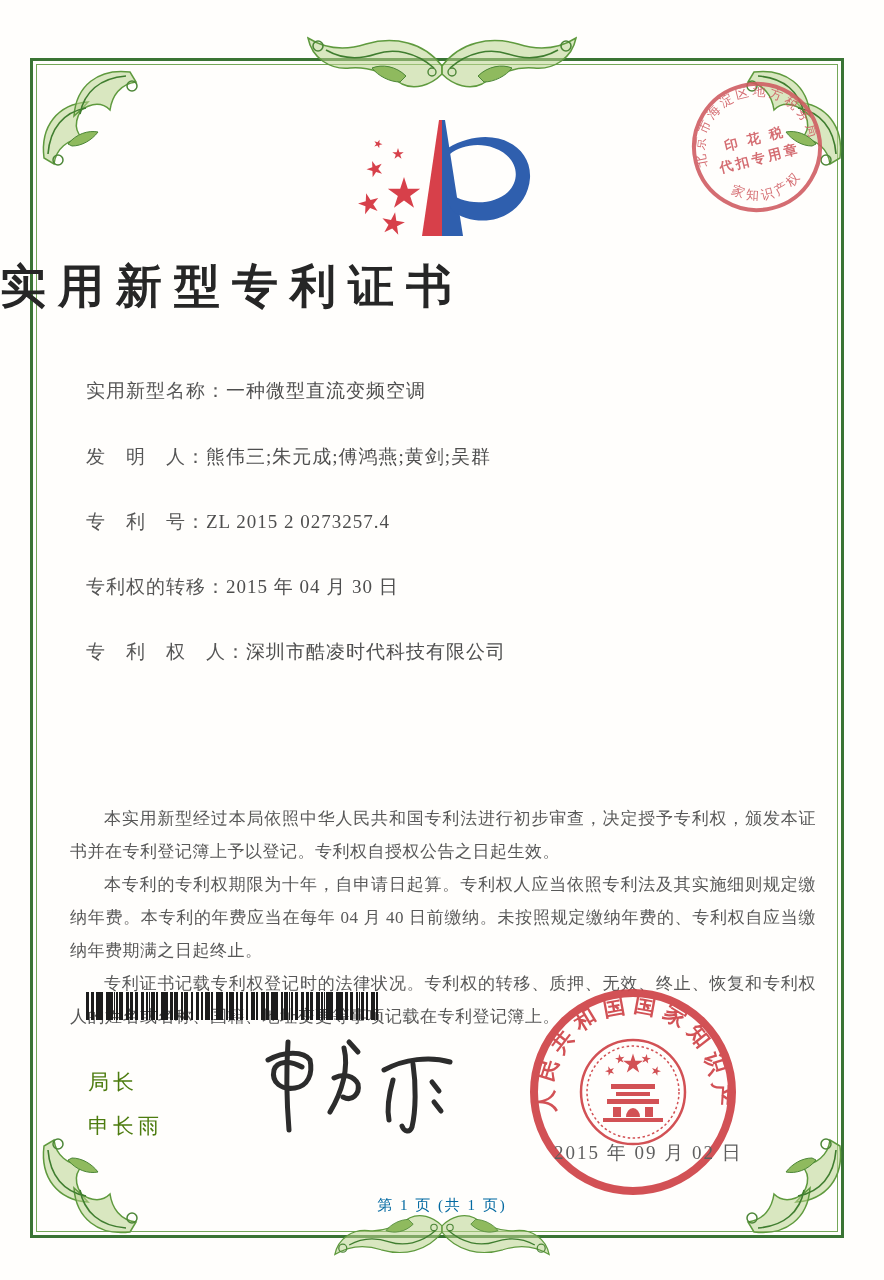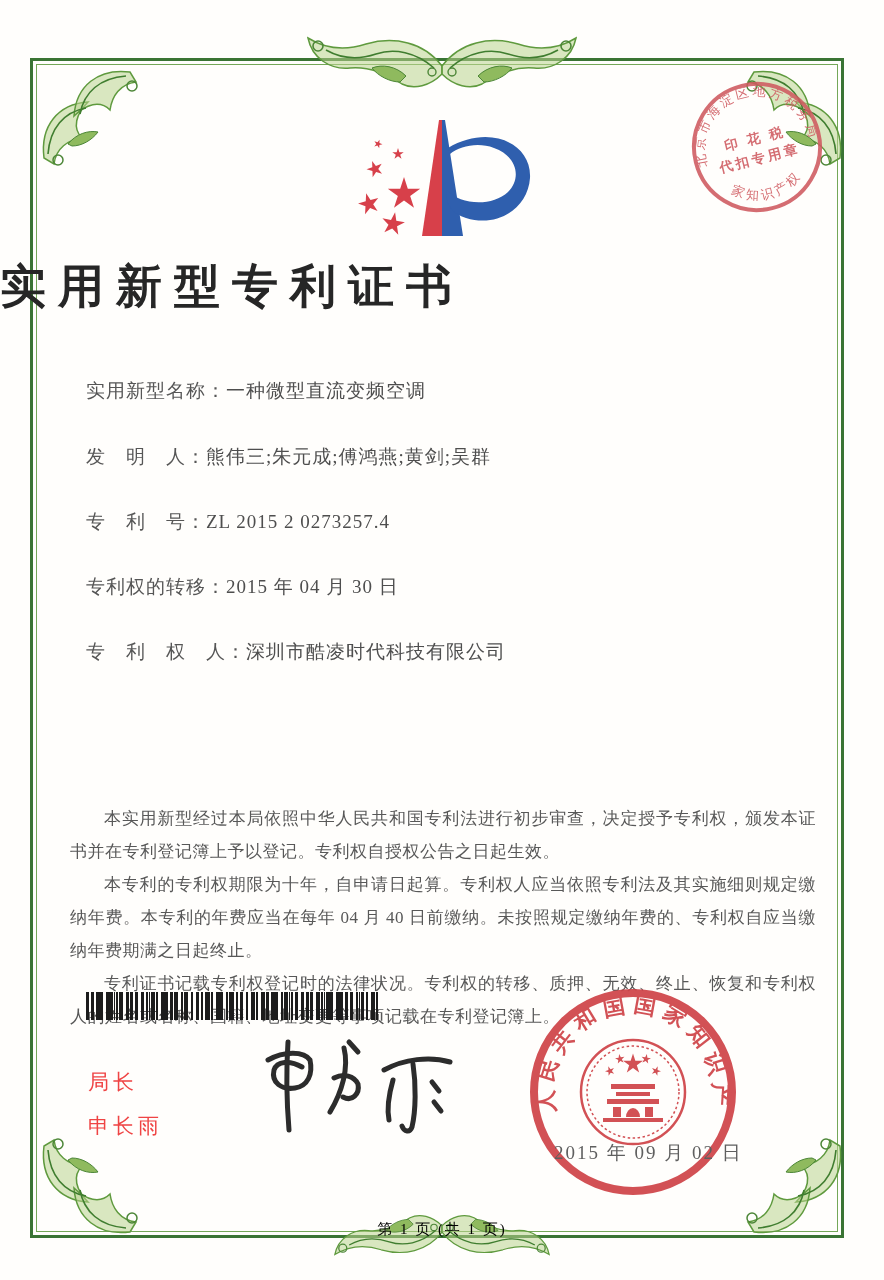--- a/index.html
+++ b/index.html
@@ -43,33 +43,33 @@
   
   .barcode{
     position:absolute;left:86px;top:992px;width:292px;height:28px;
     background-image:
       repeating-linear-gradient(90deg,#1c1c1c 0 2px,transparent 2px 5px),
       repeating-linear-gradient(90deg,#1c1c1c 0 1px,transparent 1px 7px),
       repeating-linear-gradient(90deg,#1c1c1c 0 3px,transparent 3px 11px);
   }
   .director{
     position:absolute;left:88px;top:1060px;
-    font-family:"Liberation Sans", sans-serif;font-size:21px;color:#ef4444;
+    font-family:"Liberation Sans", sans-serif;font-size:21px;color:#4d7c0f;
     letter-spacing:4px;line-height:44px;
   }
   .signature{position:absolute;left:246px;top:1024px;}
   .seal-main{position:absolute;left:527px;top:986px;opacity:.93;}
   .seal-date{
     position:absolute;left:554px;top:1140px;font-size:19px;color:#5f5f5f;
     letter-spacing:2px;z-index:6;
   }
   .seal-tax{position:absolute;left:682px;top:72px;opacity:.88;transform:rotate(-14deg);}
   .page-footer{
     position:absolute;left:0;top:1196px;width:884px;text-align:center;
-    font-size:15px;letter-spacing:2px;color:#000000;margin-top:24px;
+    font-size:15px;letter-spacing:2px;color:#0369a1;
   }
   .seal-ring-text{font-size:22px;font-weight:bold;letter-spacing:7px;fill:#cf4449;}
   .tax-arc-top{font-size:13px;letter-spacing:3px;fill:#cf5a60;}
   .tax-arc-bottom{font-size:13px;letter-spacing:3px;fill:#cf5a60;}
   .tax-center{font-size:13.5px;letter-spacing:3px;fill:#cf5a60;font-weight:bold;}
 </style>
 </head>
 <body>
 
 <div class="page">

